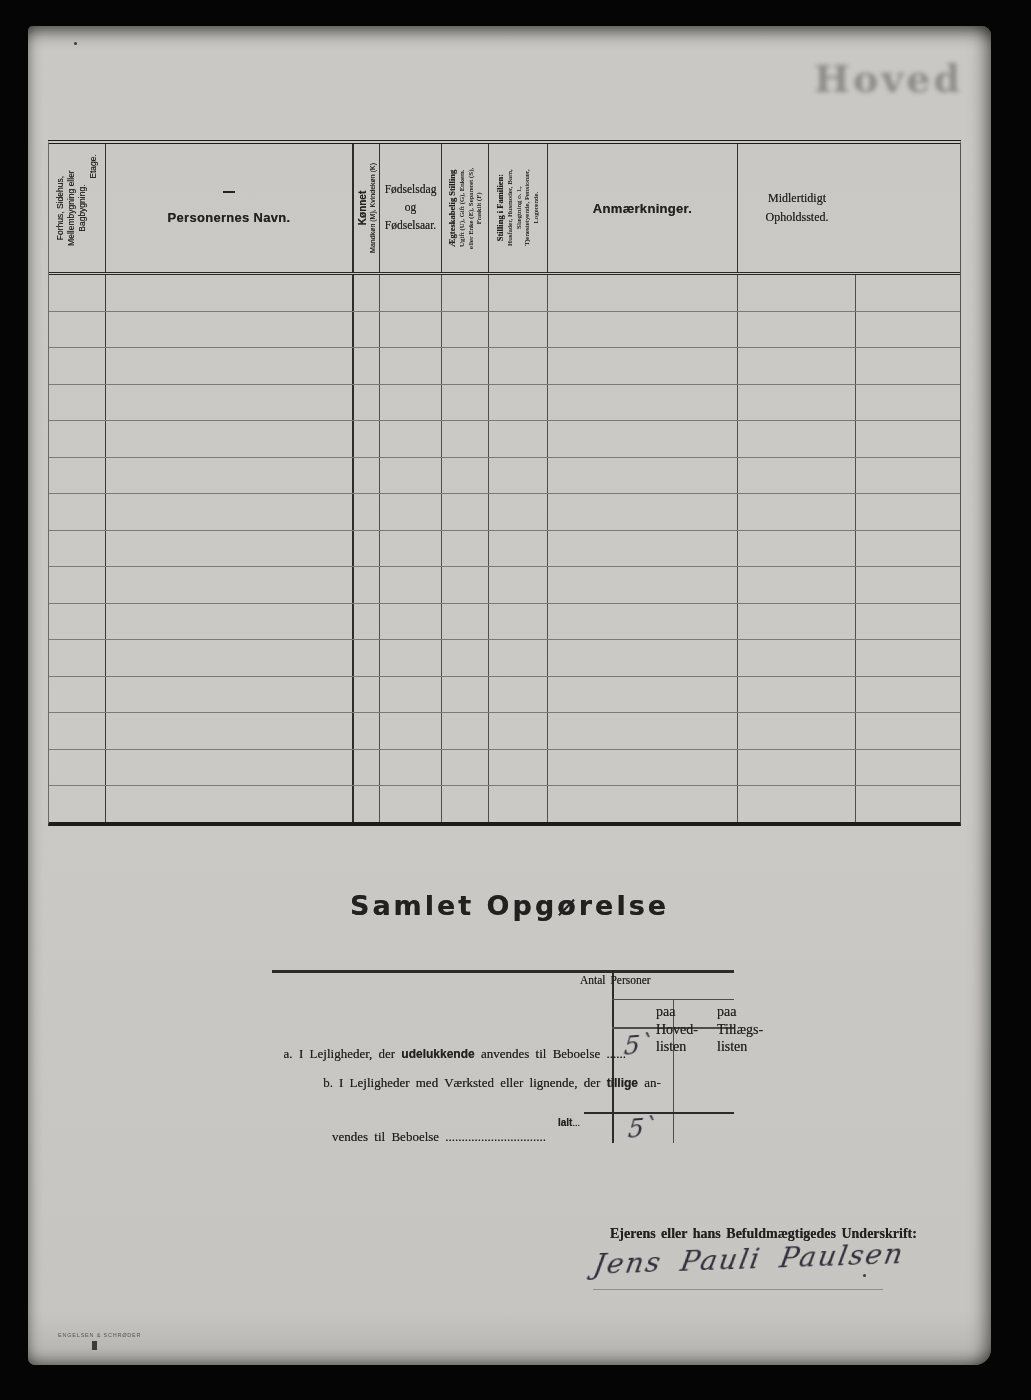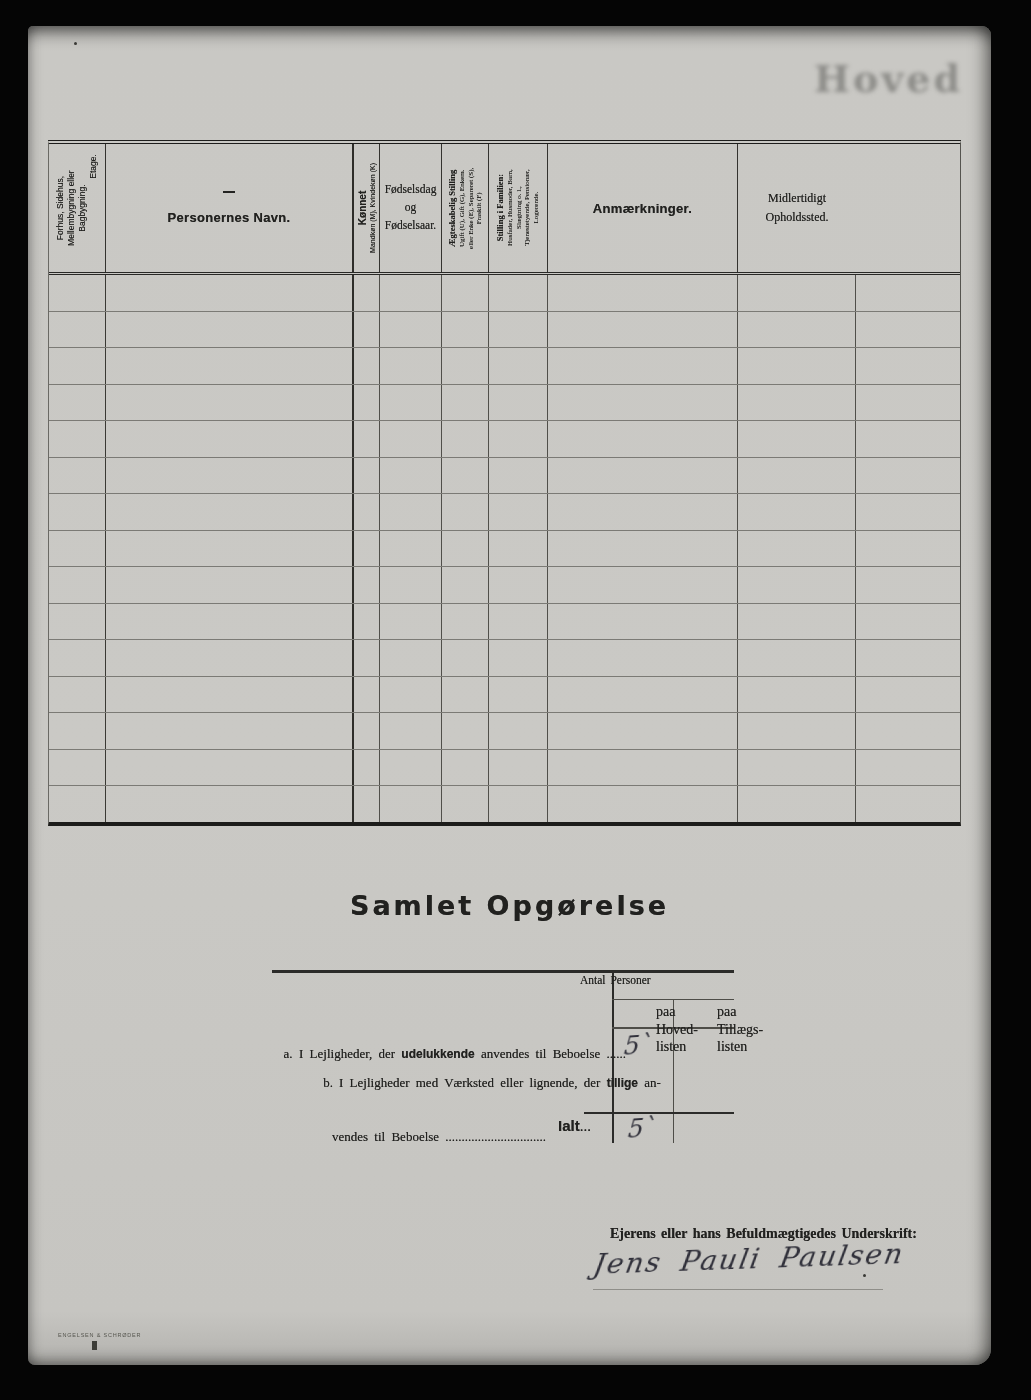--- a/index.html
+++ b/index.html
@@ -72,21 +72,21 @@
   .thin{background:#4e4d48;}
   .sum-grouphead{position:absolute;left:552px;top:948px;width:122px;text-align:left;font-size:11.5px;word-spacing:2px;}
   .sum-colhead{position:absolute;top:977px;width:61px;text-align:left;font-size:14px;line-height:1.25;padding-left:44px;}
   .hand{font-family:"DejaVu Serif",serif;font-style:italic;color:#32323c;
     transform:rotate(-4deg) skewX(-8deg);filter:blur(.3px);}
   .val{position:absolute;font-size:25px;}
   .sum-row{position:absolute;font-size:13px;word-spacing:3px;white-space:nowrap;text-align:center;}
   .sum-row .idx{display:inline-block;width:22px;}
   .sum-row .bd{font-family:"Liberation Sans",sans-serif;font-weight:bold;font-size:12px;}
   .ialt{position:absolute;left:530px;top:1091px;font-family:"Liberation Sans",sans-serif;
-    font-weight:bold;font-size:15px;}
+    font-weight:bold;font-size:10px;}
   .ialt .dots{font-family:"Liberation Serif",serif;font-weight:normal;}
   
   .sig-label{position:absolute;left:582px;top:1200px;font-weight:bold;font-size:14px;word-spacing:2px;}
   .sig-name{position:absolute;left:566px;top:1216px;font-family:"DejaVu Serif",serif;
     font-style:italic;font-size:28px;color:#30303a;letter-spacing:2px;word-spacing:8px;
     transform:rotate(-2deg) skewX(-12deg);filter:blur(.35px);white-space:nowrap;}
   .sig-line{position:absolute;left:565px;top:1263px;width:290px;height:1px;background:#8f8e89;}
   
   .printer-mark{position:absolute;left:30px;top:1306px;font-family:"Liberation Sans",sans-serif;
     font-size:5.5px;letter-spacing:.8px;color:#56564f;filter:blur(.5px);}

